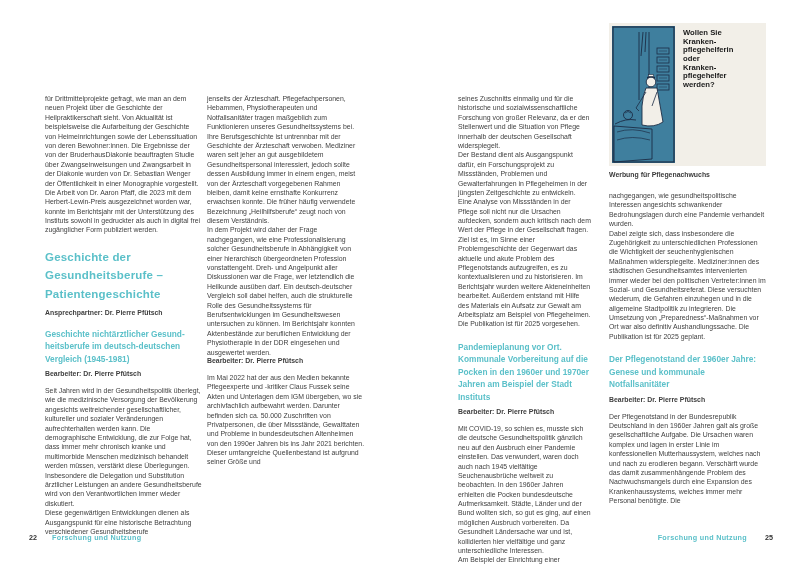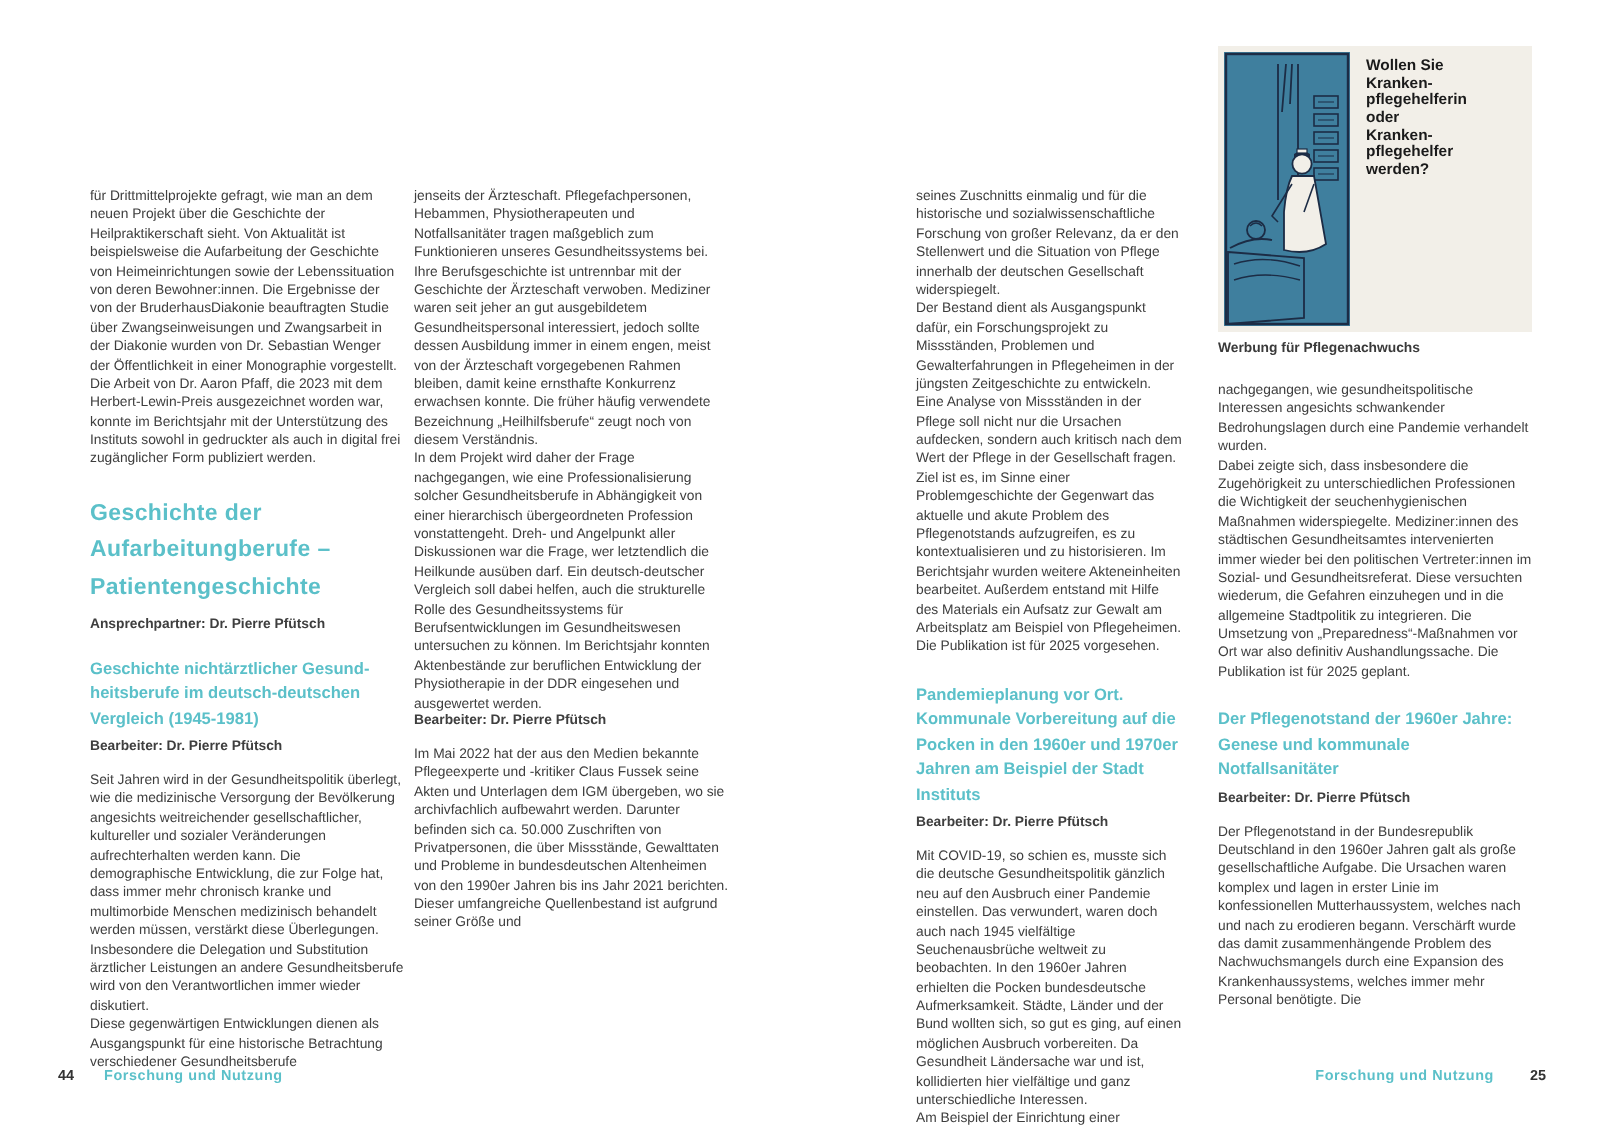--- a/index.html
+++ b/index.html
@@ -58,21 +58,21 @@
   .fl-right-label { right:53px; }
   .fl-right-num { right:27px; }
 </style>
 </head>
 <body>
 
 <div class="spread">
 
   <div class="col col-1">
     <p class="txt">für Drittmittelprojekte gefragt, wie man an dem neuen Projekt über die Geschichte der Heilpraktikerschaft sieht. Von Aktualität ist beispielsweise die Aufarbeitung der Geschichte von Heimeinrichtungen sowie der Lebenssituation von deren Bewohner:innen. Die Ergebnisse der von der BruderhausDiakonie beauftragten Studie über Zwangseinweisungen und Zwangsarbeit in der Diakonie wurden von Dr. Sebastian Wenger der Öffentlichkeit in einer Monographie vorgestellt. Die Arbeit von Dr. Aaron Pfaff, die 2023 mit dem Herbert-Lewin-Preis ausgezeichnet worden war, konnte im Berichtsjahr mit der Unterstützung des Instituts sowohl in gedruckter als auch in digital frei zugänglicher Form publiziert werden.</p>
-    <h1 class="section-title">Geschichte der Aufarbeitung­berufe – Patientengeschichte</h1>
+    <h1 class="section-title">Geschichte der Gesundheits­berufe – Patientengeschichte</h1>
     <p class="label">Ansprechpartner: Dr. Pierre Pfütsch</p>
     <h2 class="sub-title">Geschichte nichtärztlicher Gesund­heitsberufe im deutsch-deutschen Vergleich (1945-1981)</h2>
     <p class="label">Bearbeiter: Dr. Pierre Pfütsch</p>
     <p class="txt after-label">Seit Jahren wird in der Gesundheitspolitik überlegt, wie die medizinische Versorgung der Bevölkerung angesichts weitreichender gesellschaftlicher, kultureller und sozialer Veränderungen aufrechterhalten werden kann. Die demographische Entwicklung, die zur Folge hat, dass immer mehr chronisch kranke und multimorbide Menschen medizinisch behandelt werden müssen, verstärkt diese Überlegungen. Insbesondere die Delegation und Substitution ärztlicher Leistungen an andere Gesundheitsberufe wird von den Verantwortlichen immer wieder diskutiert.
 Diese gegenwärtigen Entwicklungen dienen als Ausgangspunkt für eine historische Betrachtung verschiedener Gesundheitsberufe</p>
   </div>
 
   <div class="col col-2">
     <p class="txt">jenseits der Ärzteschaft. Pflegefachpersonen, Hebammen, Physiotherapeuten und Notfallsanitäter tragen maßgeblich zum Funktionieren unseres Gesundheitssystems bei. Ihre Berufsgeschichte ist untrennbar mit der Geschichte der Ärzteschaft verwoben. Mediziner waren seit jeher an gut ausgebildetem Gesundheitspersonal interessiert, jedoch sollte dessen Ausbildung immer in einem engen, meist von der Ärzteschaft vorgegebenen Rahmen bleiben, damit keine ernsthafte Konkurrenz erwachsen konnte. Die früher häufig verwendete Bezeichnung „Heilhilfsberufe“ zeugt noch von diesem Verständnis.
 In dem Projekt wird daher der Frage nachgegangen, wie eine Professionalisierung solcher Gesundheitsberufe in Abhängigkeit von einer hierarchisch übergeordneten Profession vonstattengeht. Dreh- und Angelpunkt aller Diskussionen war die Frage, wer letztendlich die Heilkunde ausüben darf. Ein deutsch-deutscher Vergleich soll dabei helfen, auch die strukturelle Rolle des Gesundheitssystems für Berufsentwicklungen im Gesundheitswesen untersuchen zu können. Im Berichtsjahr konnten Aktenbestände zur beruflichen Entwicklung der Physiotherapie in der DDR eingesehen und ausgewertet werden.</p>
@@ -134,18 +134,18 @@
 werden?</div>
     </figure>
     <figcaption class="caption">Werbung für Pflegenachwuchs</figcaption>
     <p class="txt">nachgegangen, wie gesundheitspolitische Interessen angesichts schwankender Bedrohungslagen durch eine Pandemie verhandelt wurden.
 Dabei zeigte sich, dass insbesondere die Zugehörigkeit zu unterschiedlichen Professionen die Wichtigkeit der seuchenhygienischen Maßnahmen widerspiegelte. Mediziner:innen des städtischen Gesundheitsamtes intervenierten immer wieder bei den politischen Vertreter:innen im Sozial- und Gesundheitsreferat. Diese versuchten wiederum, die Gefahren einzuhegen und in die allgemeine Stadtpolitik zu integrieren. Die Umsetzung von „Preparedness“-Maßnahmen vor Ort war also definitiv Aushandlungssache. Die Publikation ist für 2025 geplant.</p>
     <h2 class="sub-title">Der Pflegenotstand der 1960er Jahre: Genese und kommunale Notfallsanitäter</h2>
     <p class="label">Bearbeiter: Dr. Pierre Pfütsch</p>
     <p class="txt after-label">Der Pflegenotstand in der Bundesrepublik Deutschland in den 1960er Jahren galt als große gesellschaftliche Aufgabe. Die Ursachen waren komplex und lagen in erster Linie im konfessionellen Mutterhaussystem, welches nach und nach zu erodieren begann. Verschärft wurde das damit zusammenhängende Problem des Nachwuchsmangels durch eine Expansion des Krankenhaussystems, welches immer mehr Personal benötigte. Die</p>
   </div>
 
-  <span class="footer-num fl-left-num">44</span>
+  <span class="footer-num fl-left-num">22</span>
   <span class="footer-label fl-left-label">Forschung und Nutzung</span>
   <span class="footer-label fl-right-label">Forschung und Nutzung</span>
   <span class="footer-num fl-right-num">25</span>
 
 </div>
 
 </body></html>

